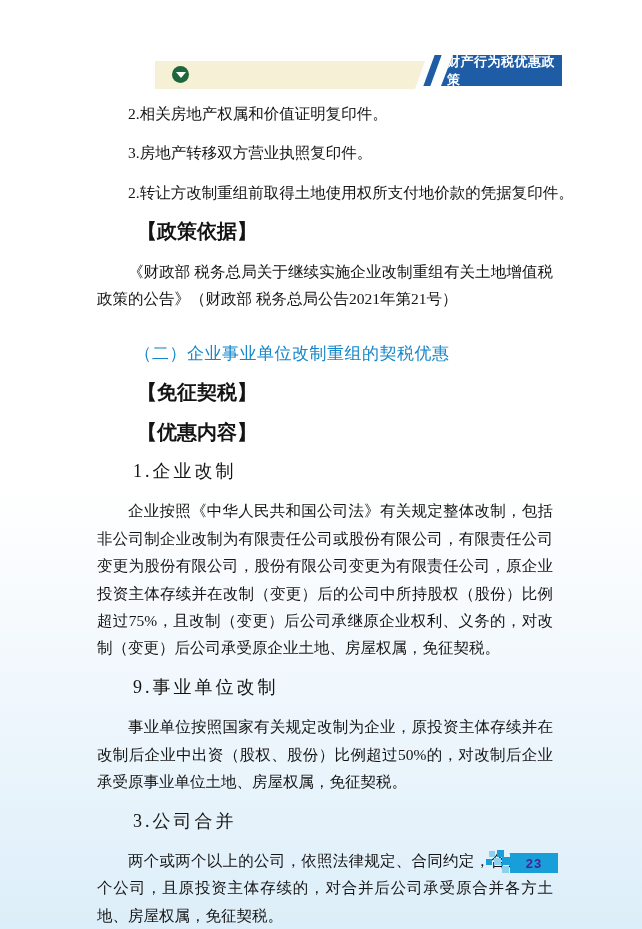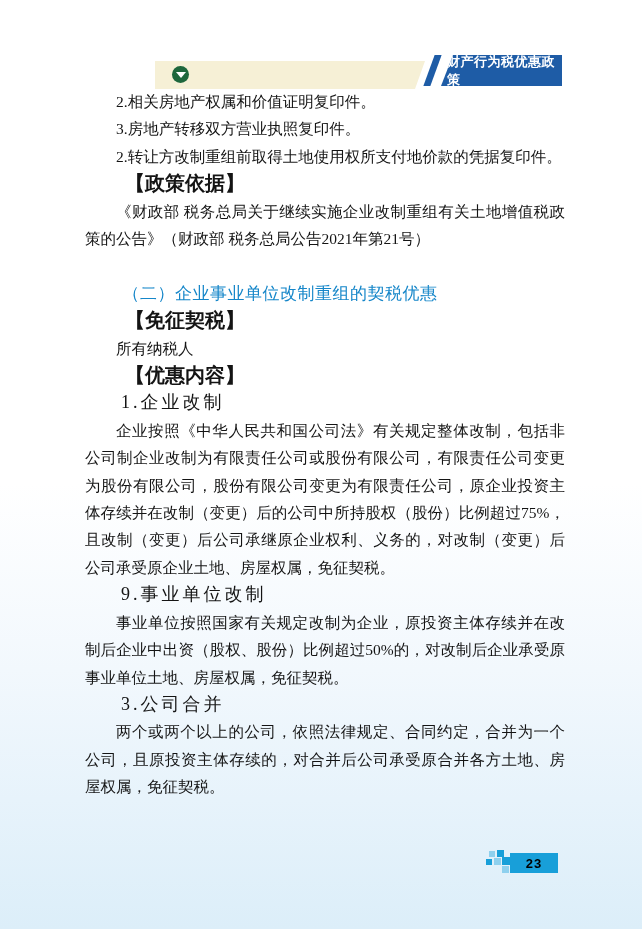--- a/index.html
+++ b/index.html
@@ -62,21 +62,21 @@
 
   
   .content {
     position: absolute;
     left: 85px; top: 88px;
     width: 480px;
     font-size: 15.5px;
     line-height: 27.4px;
     text-align: justify;
   }
-  .content p, .content h2 { margin: 0; }
+  .content p, .content h2 { margin: 12px; }
   .li { text-indent: 2em; white-space: nowrap; }
   .para { text-indent: 2em; }
   .plain { text-indent: 2em; }
   .label {
     text-indent: 2em;
     font-family: "Liberation Sans", "DejaVu Sans", sans-serif;
     font-weight: 700;
     font-size: 20px;
   }
   .section-heading {
@@ -93,21 +93,21 @@
     letter-spacing: 3px;
     font-size: 18px;
   }
 
   
   .page-num-rect {
     position: absolute;
     left: 510px; top: 853px;
     width: 48px; height: 20px;
     background: #189fd9;
-    color: #000000;
+    color: #4c1d95;
     font-family: "Liberation Sans", "DejaVu Sans", sans-serif;
     font-weight: 700;
     font-size: 13px;
     display: flex; align-items: center; justify-content: center;
     letter-spacing: 1px;
   }
   .mosaic span { position: absolute; }
   .sq-solid { background: #189fd9; }
   .sq-light { background: #8ed0ee; }
   .m1 { left: 489px; top: 851px; width: 6px; height: 6px; }
@@ -136,21 +136,20 @@
     <p class="li">2.相关房地产权属和价值证明复印件。</p>
     <p class="li">3.房地产转移双方营业执照复印件。</p>
     <p class="li">2.转让方改制重组前取得土地使用权所支付地价款的凭据复印件。</p>
 
     <p class="label">【政策依据】</p>
     <p class="para">《财政部 税务总局关于继续实施企业改制重组有关土地增值税政策的公告》（财政部 税务总局公告2021年第21号）</p>
 
     <h2 class="section-heading">（二）企业事业单位改制重组的契税优惠</h2>
 
     <p class="label">【免征契税】</p>
-    <p class="plain">所有纳税人</p>
 
     <p class="label">【优惠内容】</p>
 
     <p class="subhead">1.企业改制</p>
     <p class="para">企业按照《中华人民共和国公司法》有关规定整体改制，包括非公司制企业改制为有限责任公司或股份有限公司，有限责任公司变更为股份有限公司，股份有限公司变更为有限责任公司，原企业投资主体存续并在改制（变更）后的公司中所持股权（股份）比例超过75%，且改制（变更）后公司承继原企业权利、义务的，对改制（变更）后公司承受原企业土地、房屋权属，免征契税。</p>
 
     <p class="subhead">9.事业单位改制</p>
     <p class="para">事业单位按照国家有关规定改制为企业，原投资主体存续并在改制后企业中出资（股权、股份）比例超过50%的，对改制后企业承受原事业单位土地、房屋权属，免征契税。</p>
 
     <p class="subhead">3.公司合并</p>

